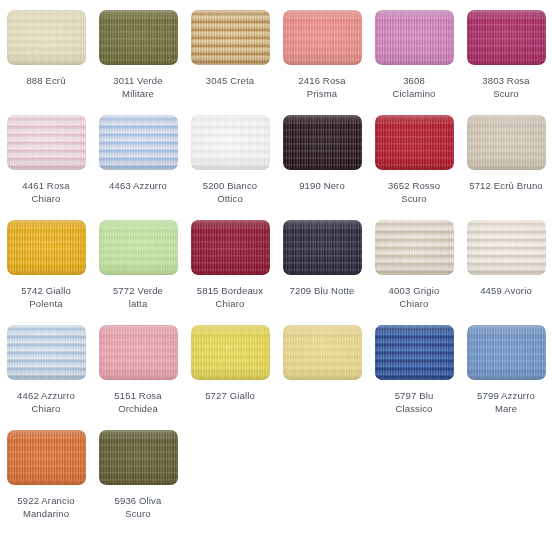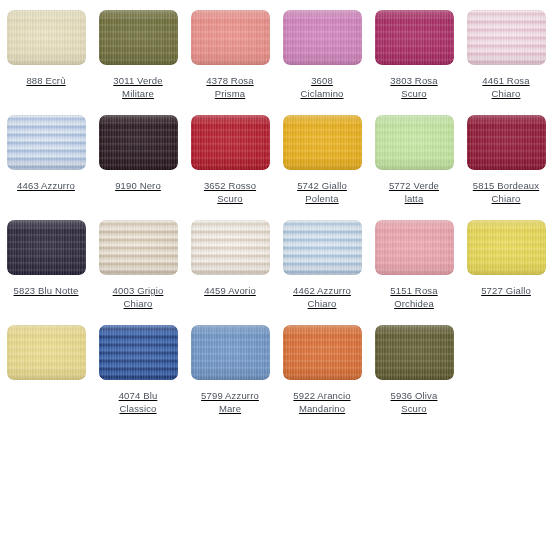--- a/index.html
+++ b/index.html
@@ -16,21 +16,20 @@
   }
 
   #swatch-grid {
     display: grid;
     grid-template-columns: repeat(6, 92px);
     grid-template-rows: repeat(5, 105px);
     width: 552px;
     height: 533px;
     box-sizing: border-box;
     padding: 10px 0 0 0;
-    text-decoration: underline;
   }
 
   .swatch-cell {
     width: 92px;
     height: 105px;
     box-sizing: border-box;
     display: flex;
     flex-direction: column;
     align-items: center;
   }
@@ -141,28 +140,38 @@
         <div class="chip-base" style="background: rgb(107, 106, 51);"></div>
         <div class="chip-bands"></div>
         <div class="chip-grain"></div>
         <div class="chip-shade"></div>
         <div class="chip-edge"></div>
       </div>
       <div class="swatch-label">3011 Verde
 Militare</div>
     </div>
     <div class="swatch-cell">
+      <div class="swatch-chip striped">
+        <div class="chip-base" style="background: rgb(203, 167, 113);"></div>
+        <div class="chip-bands" style="--stripe-a: #d8b984; --stripe-b: #b88d54; --stripe-c: #e0c796;"></div>
+        <div class="chip-grain"></div>
+        <div class="chip-shade"></div>
+        <div class="chip-edge"></div>
+      </div>
+      <div class="swatch-label">3045 Creta</div>
+    </div>
+    <div class="swatch-cell">
       <div class="swatch-chip">
         <div class="chip-base" style="background: rgb(239, 141, 134);"></div>
         <div class="chip-bands"></div>
         <div class="chip-grain"></div>
         <div class="chip-shade"></div>
         <div class="chip-edge"></div>
       </div>
-      <div class="swatch-label">4378 Rosa
+      <div class="swatch-label">2416 Rosa
 Prisma</div>
     </div>
     <div class="swatch-cell">
       <div class="swatch-chip">
         <div class="chip-base" style="background: rgb(211, 128, 189);"></div>
         <div class="chip-bands"></div>
         <div class="chip-grain"></div>
         <div class="chip-shade"></div>
         <div class="chip-edge"></div>
       </div>
@@ -195,20 +204,31 @@
       <div class="swatch-chip striped">
         <div class="chip-base" style="background: rgb(197, 214, 236);"></div>
         <div class="chip-bands" style="--stripe-a: #dde8f6; --stripe-b: #a8c0e0; --stripe-c: #cfdcef;"></div>
         <div class="chip-grain"></div>
         <div class="chip-shade"></div>
         <div class="chip-edge"></div>
       </div>
       <div class="swatch-label">4463 Azzurro</div>
     </div>
     <div class="swatch-cell">
+      <div class="swatch-chip striped">
+        <div class="chip-base" style="background: rgb(251, 251, 251);"></div>
+        <div class="chip-bands" style="--stripe-a: #ffffff; --stripe-b: #eef0f1; --stripe-c: #f8f9fa;"></div>
+        <div class="chip-grain"></div>
+        <div class="chip-shade"></div>
+        <div class="chip-edge"></div>
+      </div>
+      <div class="swatch-label">5200 Bianco
+Ottico</div>
+    </div>
+    <div class="swatch-cell">
       <div class="swatch-chip">
         <div class="chip-base" style="background: rgb(30, 13, 21);"></div>
         <div class="chip-bands"></div>
         <div class="chip-grain"></div>
         <div class="chip-shade"></div>
         <div class="chip-edge"></div>
       </div>
       <div class="swatch-label">9190 Nero</div>
     </div>
     <div class="swatch-cell">
@@ -217,20 +237,30 @@
         <div class="chip-bands"></div>
         <div class="chip-grain"></div>
         <div class="chip-shade"></div>
         <div class="chip-edge"></div>
       </div>
       <div class="swatch-label">3652 Rosso
 Scuro</div>
     </div>
     <div class="swatch-cell">
       <div class="swatch-chip">
+        <div class="chip-base" style="background: rgb(213, 203, 184);"></div>
+        <div class="chip-bands"></div>
+        <div class="chip-grain"></div>
+        <div class="chip-shade"></div>
+        <div class="chip-edge"></div>
+      </div>
+      <div class="swatch-label">5712 Ecrù Bruno</div>
+    </div>
+    <div class="swatch-cell">
+      <div class="swatch-chip">
         <div class="chip-base" style="background: rgb(238, 176, 16);"></div>
         <div class="chip-bands"></div>
         <div class="chip-grain"></div>
         <div class="chip-shade"></div>
         <div class="chip-edge"></div>
       </div>
       <div class="swatch-label">5742 Giallo
 Polenta</div>
     </div>
     <div class="swatch-cell">
@@ -256,21 +286,21 @@
 Chiaro</div>
     </div>
     <div class="swatch-cell">
       <div class="swatch-chip">
         <div class="chip-base" style="background: rgb(34, 29, 51);"></div>
         <div class="chip-bands"></div>
         <div class="chip-grain"></div>
         <div class="chip-shade"></div>
         <div class="chip-edge"></div>
       </div>
-      <div class="swatch-label">5823 Blu Notte</div>
+      <div class="swatch-label">7209 Blu Notte</div>
     </div>
     <div class="swatch-cell">
       <div class="swatch-chip striped">
         <div class="chip-base" style="background: rgb(227, 217, 200);"></div>
         <div class="chip-bands" style="--stripe-a: #f1eae0; --stripe-b: #cfc2ab; --stripe-c: #e7ddcd;"></div>
         <div class="chip-grain"></div>
         <div class="chip-shade"></div>
         <div class="chip-edge"></div>
       </div>
       <div class="swatch-label">4003 Grigio
@@ -328,21 +358,21 @@
       </div>
     </div>
     <div class="swatch-cell">
       <div class="swatch-chip striped">
         <div class="chip-base" style="background: rgb(39, 80, 155);"></div>
         <div class="chip-bands" style="--stripe-a: #3b64ae; --stripe-b: #1b3a7d; --stripe-c: #2f5aa4;"></div>
         <div class="chip-grain"></div>
         <div class="chip-shade"></div>
         <div class="chip-edge"></div>
       </div>
-      <div class="swatch-label">4074 Blu
+      <div class="swatch-label">5797 Blu
 Classico</div>
     </div>
     <div class="swatch-cell">
       <div class="swatch-chip">
         <div class="chip-base" style="background: rgb(107, 148, 201);"></div>
         <div class="chip-bands"></div>
         <div class="chip-grain"></div>
         <div class="chip-shade"></div>
         <div class="chip-edge"></div>
       </div>

